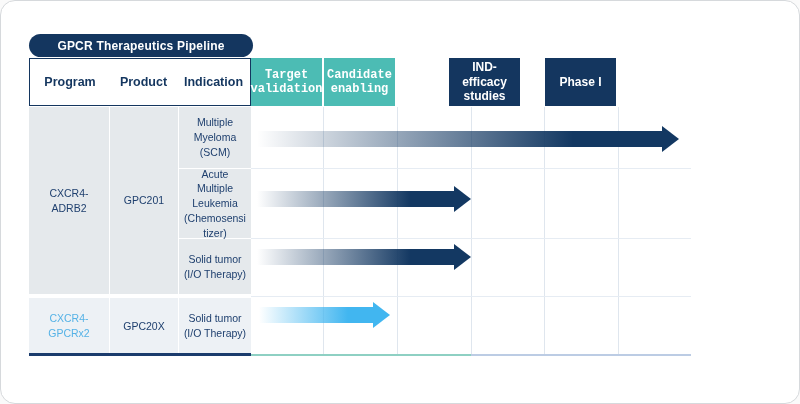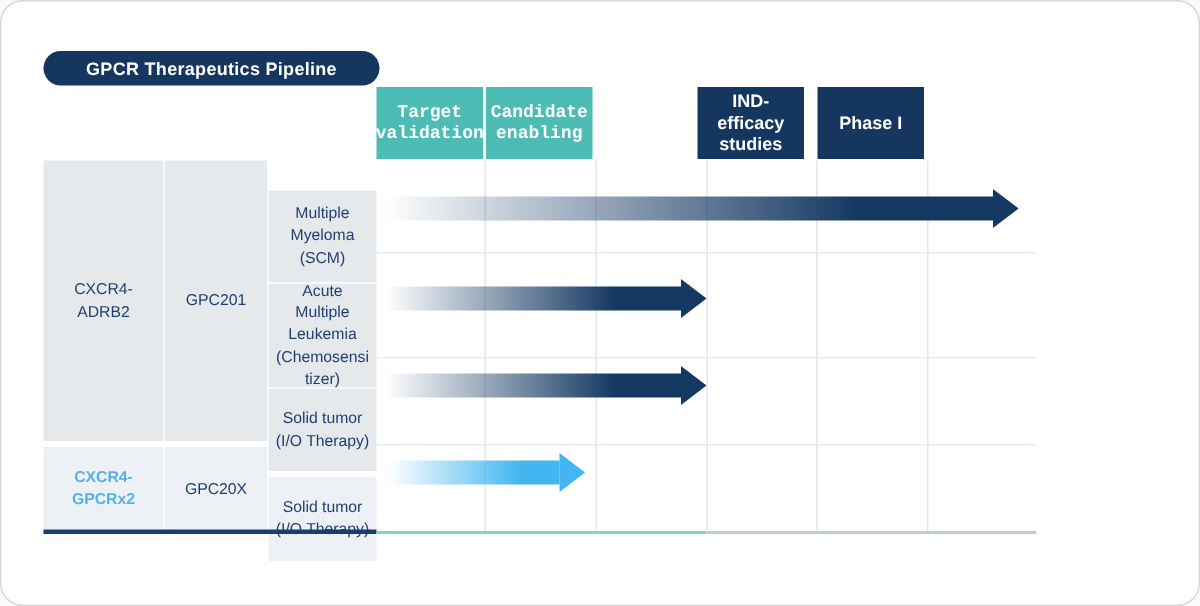--- a/index.html
+++ b/index.html
@@ -34,22 +34,22 @@
   .stage-cell.navy{background:var(--navy,#14365f);}
   .stage-cell .italic{font-style:italic;}
   .cell{
     position:absolute; box-sizing:border-box;
     display:flex; align-items:center; justify-content:center; text-align:center;
     color:#1e3f6e; font-size:10.5px; line-height:1.4;
   }
   .cell.g1{background:var(--row_gray,#e5e9ec);}
   .cell.g2{background:var(--row_light,#edf1f5);}
   .cell.prog{padding:0 12px;}
-  .cell.ind{padding:0 4px; overflow-wrap:break-word; word-break:break-word;margin-top:20px;}
-  .accent-text{color:var(--sky_text,#55b2e6); font-weight:700;}
+  .cell.ind{padding:0 4px; overflow-wrap:break-word; word-break:break-word;}
+  .accent-text{color:var(--sky_text,#55b2e6); font-weight:400;}
   .vline{position:absolute; top:106px; height:247px; width:1px; background:#dfe6ee;}
   .hline{position:absolute; left:250px; width:440px; height:1px; background:#e6ecf3;}
   .arrow{position:absolute; height:26px; display:flex; align-items:center;}
   .arrow-bar{
     height:16px;
     background:linear-gradient(90deg, rgba(255,255,255,0) 0%, var(--c,#14365f) 78%);
   }
   .arrow-head{
     width:0; height:0;
     border-top:13px solid transparent; border-bottom:13px solid transparent;
@@ -62,30 +62,35 @@
 </style>
 </head>
 <body>
 
 <div class="card">
 
   <div class="pill">
     <span>GPCR Therapeutics Pipeline</span>
   </div>
 
+  <div class="hdr-left">
+    <span class="c1">Program</span>
+    <span class="c2">Product</span>
+    <span class="c3">Indication</span>
+  </div>
 
   <div class="stage-cell teal" style="left:250px">
     <span>Target</span>
     <span>validation</span>
   </div>
   <div class="stage-cell teal" style="left:323px">
     <span>Candidate</span>
     <span>enabling</span>
   </div>
-  <div class="stage-cell navy" style="left:464px">
+  <div class="stage-cell navy" style="left:448px">
     <span>IND-</span>
     <span>efficacy</span>
     <span>studies</span>
   </div>
   <div class="stage-cell navy" style="left:544px">
     <span>Phase I</span>
   </div>
 
   <div class="cell g1 prog" style="left:28px; top:106px; width:80px; height:187px;">
     <span>CXCR4-ADRB2</span>

